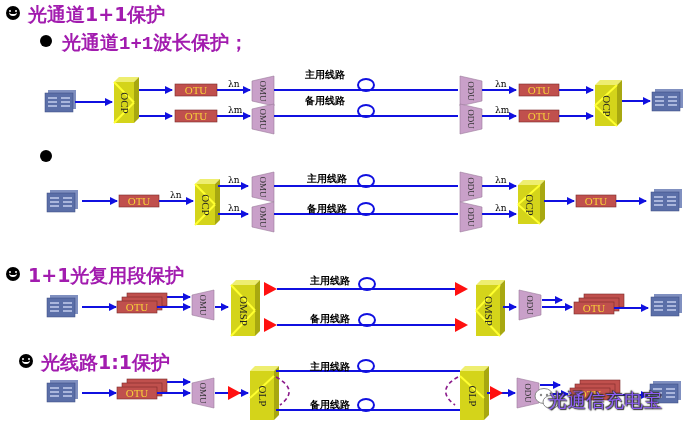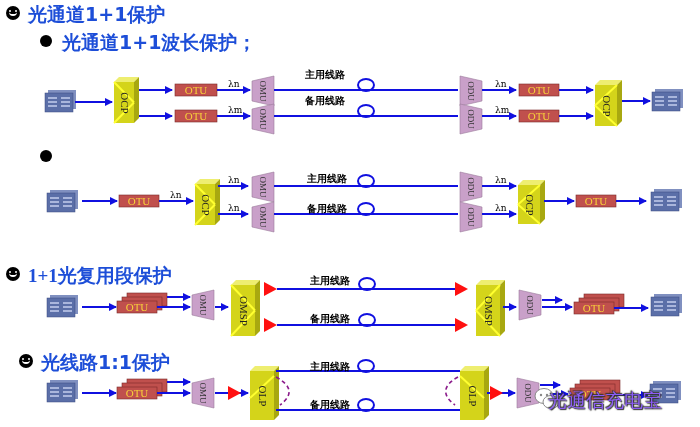--- a/index.html
+++ b/index.html
@@ -1,18 +1,18 @@
 <!DOCTYPE html>
 <html><head>
 <meta charset="utf-8">
 <style>
   html, body { margin:0; padding:0; background:#ffffff; }
   body { width:700px; height:427px; position:relative; overflow:hidden;
          font-family:"DejaVu Sans", sans-serif; }
-  .heading { position:absolute; font-weight:bold; color:#1d4ed8; white-space:nowrap; }
+  .heading { position:absolute; font-weight:bold; color:#a21caf; white-space:nowrap; }
   .h1 { font-size:19px; }
   .h2 { font-size:19px; }
   .bullet-smiley { display:inline-block; width:14px; height:14px; border-radius:50%;
           background:#000; position:relative; margin-right:8px; vertical-align:1px; }
   .bullet-smiley::before { content:""; position:absolute; left:3px; top:4px; width:2px; height:2px;
           background:#fff; border-radius:50%; box-shadow:6px 0 0 #fff; }
   .bullet-smiley::after { content:""; position:absolute; left:3px; top:6px; width:8px; height:4px;
           border-bottom:2px solid #fff; border-radius:0 0 5px 5px; box-sizing:border-box; }
   .bullet-dot { display:inline-block; width:12px; height:12px; border-radius:50%; background:#000;
           margin-right:10px; vertical-align:2px; }
@@ -25,27 +25,27 @@
           font-family:"DejaVu Sans", sans-serif;
           text-shadow:0 0 2px #333, 1px 1px 1px #333, -1px -1px 1px #333; white-space:nowrap; }
   .wm-icon { position:absolute; left:533px; top:386px; width:28px; height:26px; }
 </style>
 </head>
 <body>
 
 <div class="heading h1" style="left:6px;top:2px;">
   <span class="bullet-smiley"></span><span>光通道1+1保护</span>
 </div>
-<div class="heading h2" style="left:40px;top:30px;">
+<div class="heading h2" style="left:40px;top:30px;font-family:Liberation Mono, monospace;">
   <span class="bullet-dot"></span><span>光通道1+1波长保护；</span>
 </div>
 <div class="heading h2" style="left:40px;top:146px;">
   <span class="bullet-dot"></span>
 </div>
-<div class="heading h1" style="left:6px;top:263px;font-family:Liberation Serif, serif;">
+<div class="heading h1" style="left:6px;top:263px;">
   <span class="bullet-smiley"></span><span>1+1光复用段保护</span>
 </div>
 <div class="heading h1" style="left:19px;top:350px;">
   <span class="bullet-smiley"></span><span>光线路1:1保护</span>
 </div>
 
 <svg id="diagram" width="700" height="427">
   <defs>
     <marker id="arr" markerWidth="8" markerHeight="8" refX="7" refY="4" orient="auto" markerUnits="userSpaceOnUse">
       <path d="M0,0 L8,4 L0,8 z" fill="#1010e0"></path>

